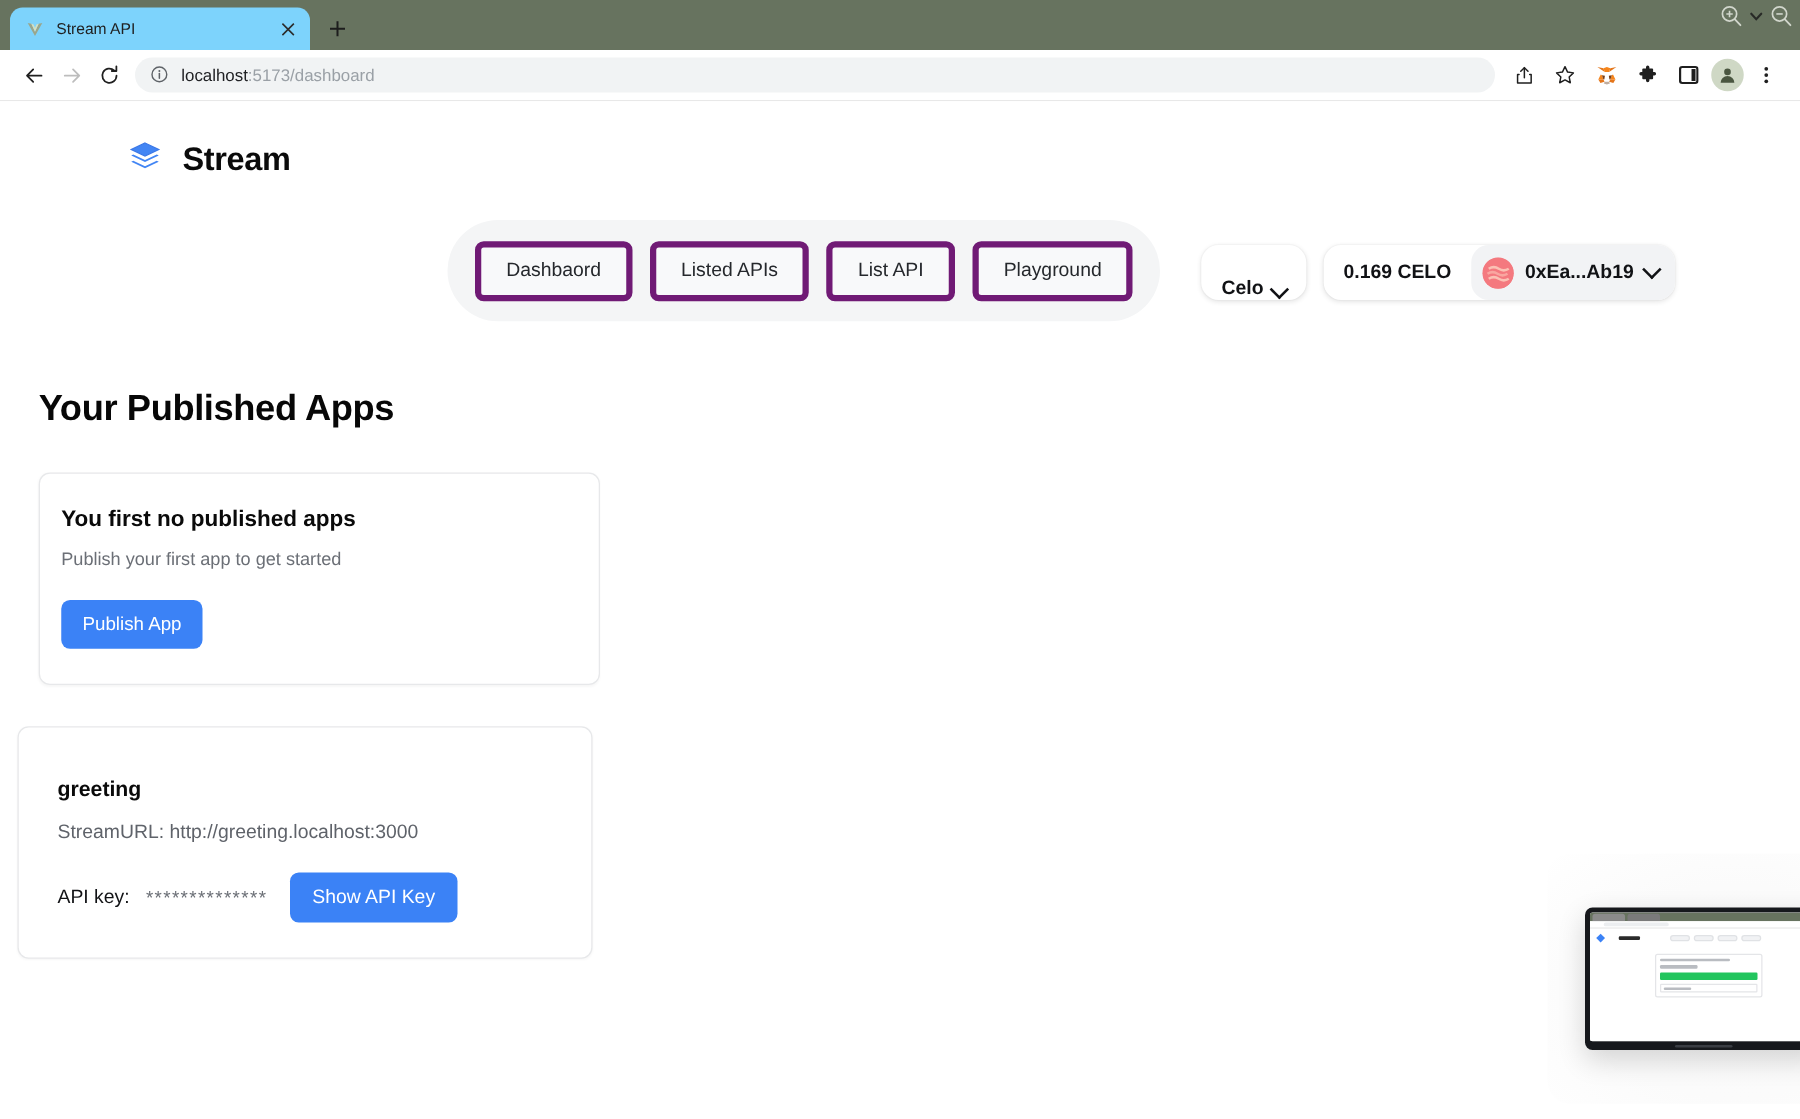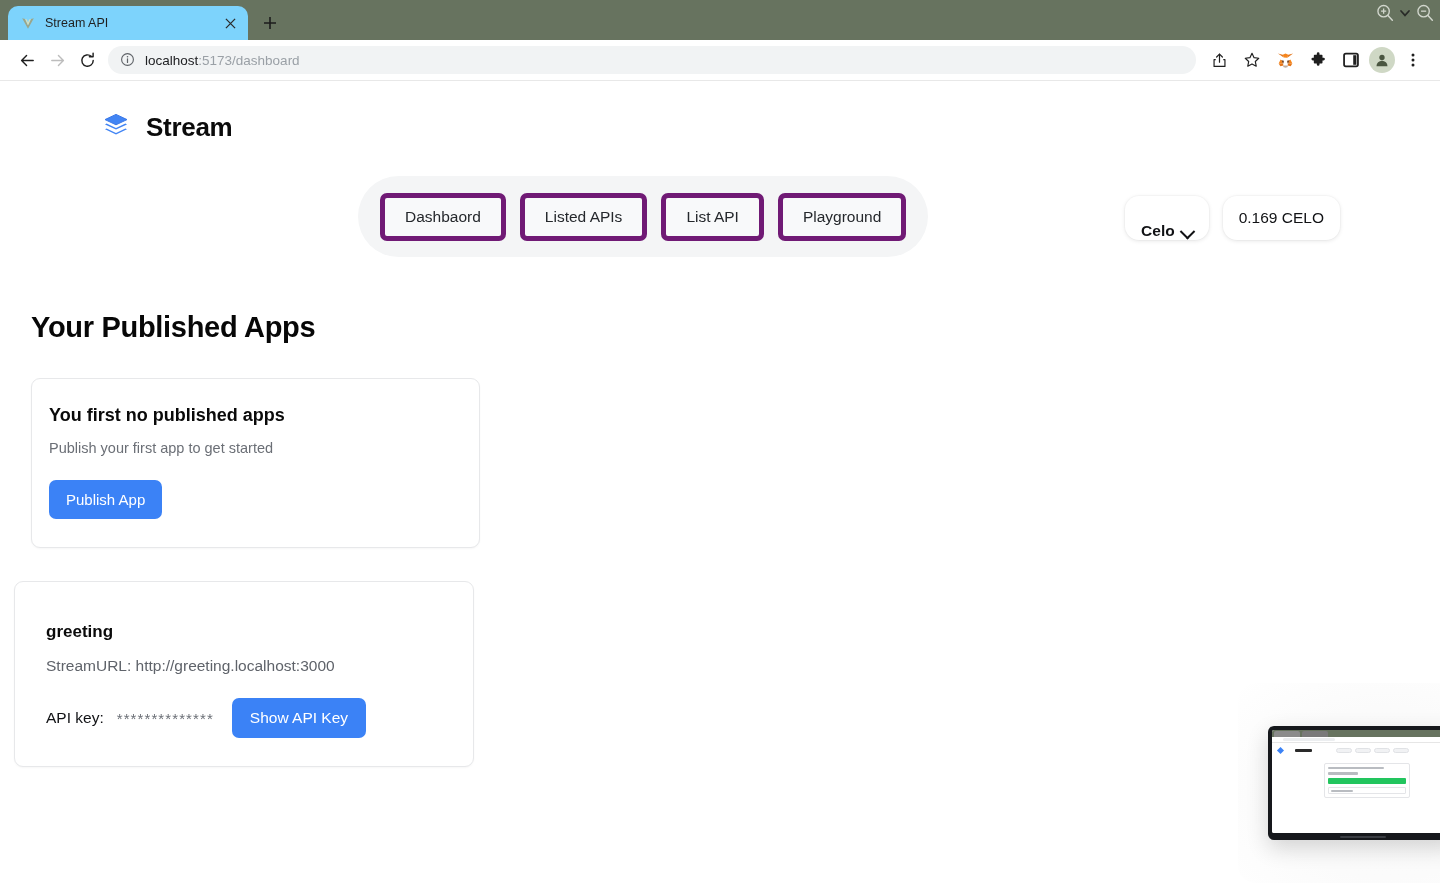--- a/index.html
+++ b/index.html
@@ -237,21 +237,21 @@
     border-radius: 14px;
     height: 44px;
     display: flex;
     align-items: center;
     padding-left: 16px;
     box-shadow: 0 1px 4px rgba(0,0,0,.10), 0 0 0 1px rgba(0,0,0,.02);
   }
 
   .balance {
     font-size: 15.5px;
-    font-weight: 400;
+    font-weight: 700;
     color: #111215;
     padding-right: 16px;
     white-space: nowrap;
   }
 
   .account-chip {
     height: 44px;
     background: #f2f3f5;
     border-radius: 14px;
     display: flex;
@@ -641,20 +641,32 @@
         <button class="nav-btn">Playground</button>
       </div>
 
       <div class="wallet">
         <div class="chain-chip">
           <span>Celo</span>
           <span class="chev"></span>
         </div>
         <div class="account-group">
           <span class="balance">0.169 CELO</span>
+          <div class="account-chip">
+            <span class="identicon">
+              <svg width="25" height="25" viewBox="0 0 25 25" aria-hidden="true">
+                <circle cx="12.5" cy="12.5" r="12.5" fill="#f4797f"></circle>
+                <path d="M5 9 Q9 6.5 13 9 T21 9" stroke="#fbc0b4" stroke-width="2.1" fill="none"></path>
+                <path d="M4 13 Q8 10.5 12 13 T20 13" stroke="#f9a6a0" stroke-width="2.1" fill="none"></path>
+                <path d="M5 17 Q9 14.5 13 17 T21 17" stroke="#fbc0b4" stroke-width="2.1" fill="none"></path>
+              </svg>
+            </span>
+            <span class="account-addr">0xEa...Ab19</span>
+            <span class="chev"></span>
+          </div>
         </div>
       </div>
     </div>
 
     <div class="main">
 
       <h1 class="section-title published">Your Published Apps</h1>
 
       <div class="card card-published">
         <div class="card-heading">You first no published apps</div>

